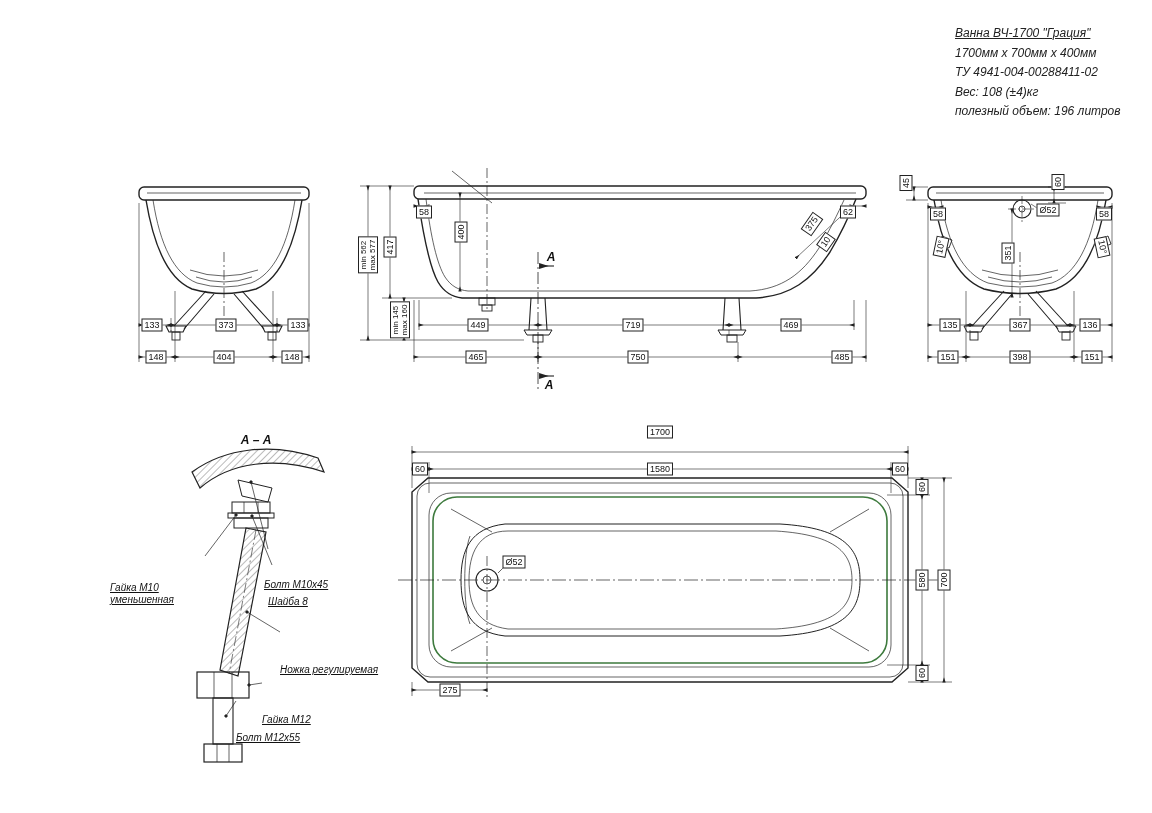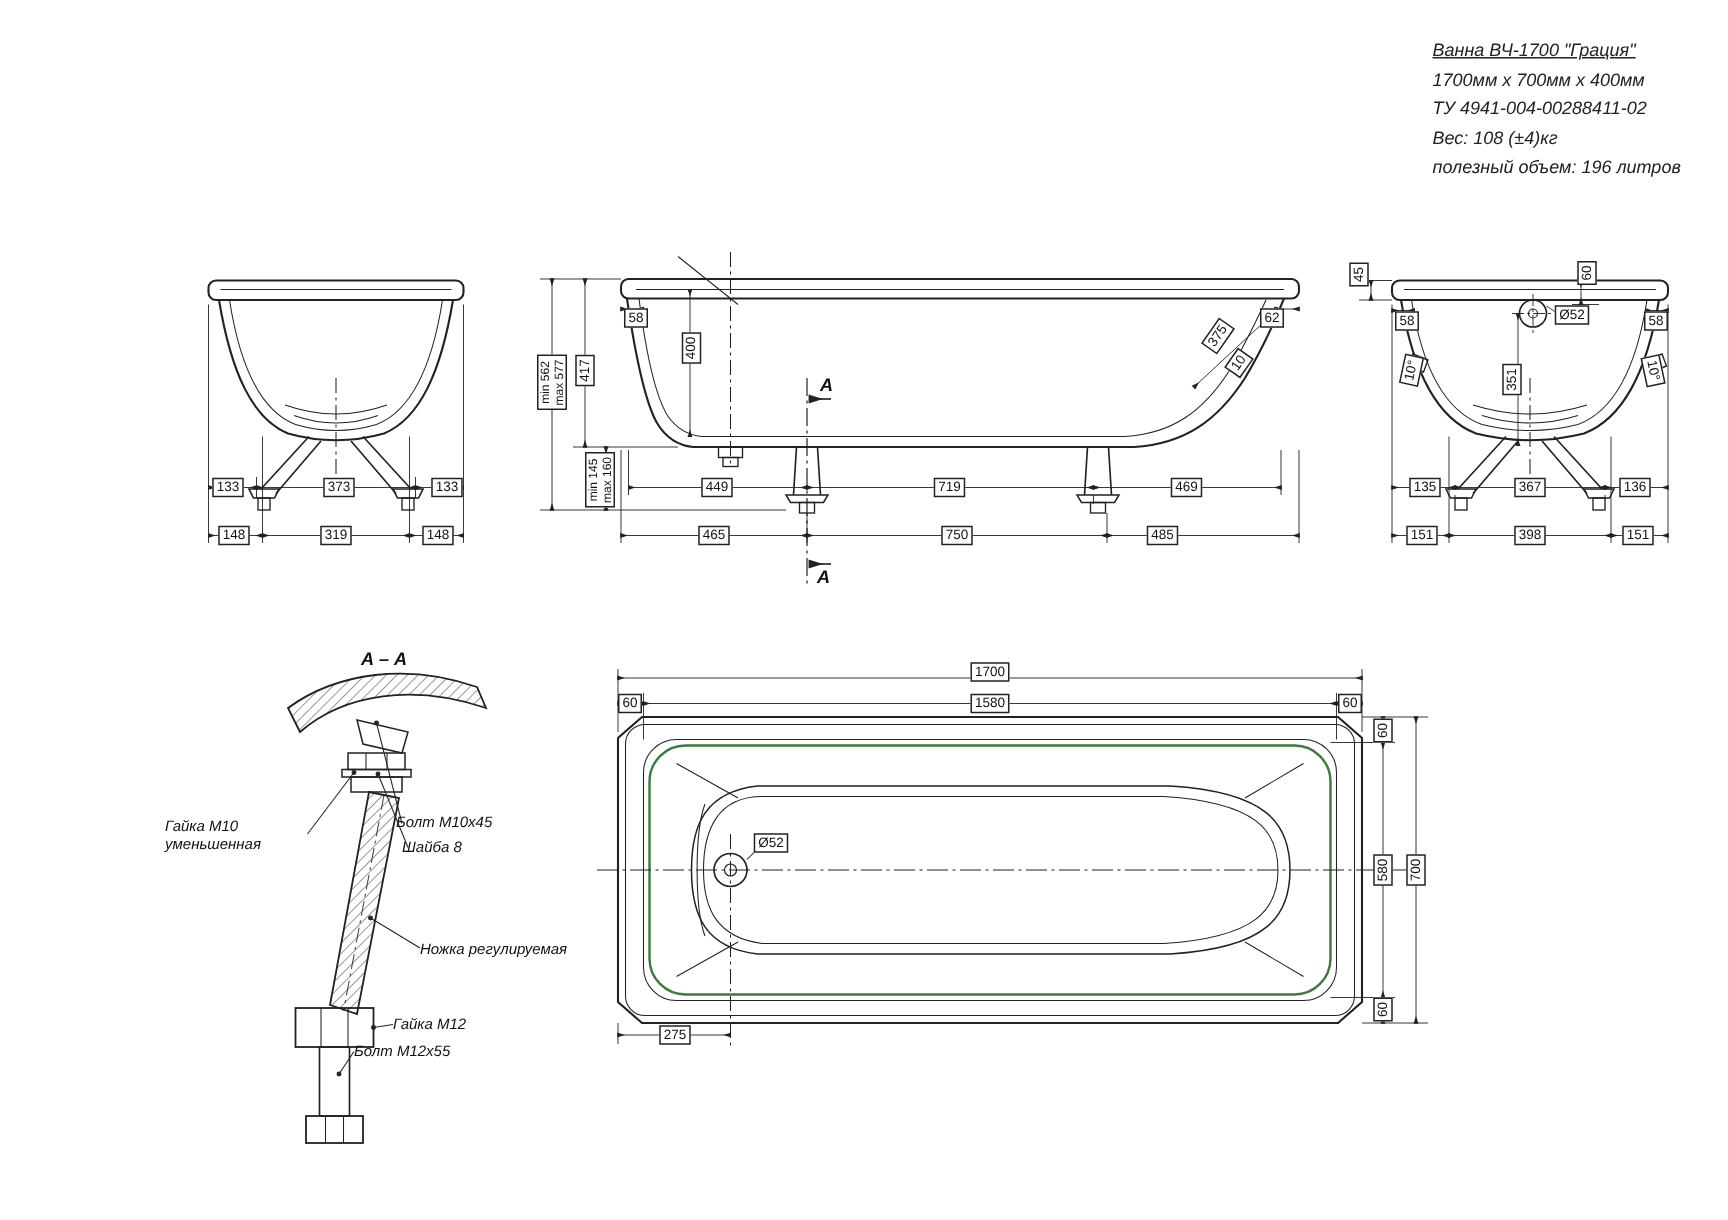--- a/index.html
+++ b/index.html
@@ -9,21 +9,21 @@
   .lbl{position:absolute;white-space:nowrap;font-size:9px;line-height:11px;color:#111;
        transform:translate(-50%,-50%);}
   .box{border:1px solid #222;background:#fff;padding:0 2px;}
   .rot{transform:translate(-50%,-50%) rotate(-90deg);}
   .r55{transform:translate(-50%,-50%) rotate(-55deg);}
   .r75l{transform:translate(-50%,-50%) rotate(-78deg);}
   .r75r{transform:translate(-50%,-50%) rotate(78deg);}
   .two span{display:block;text-align:center;font-size:8px;line-height:9px;}
   .sec{font-size:12px;font-style:italic;font-weight:600;border:none;background:transparent;}
   .note{position:absolute;font-style:italic;font-size:10px;line-height:12px;color:#111;
-        white-space:nowrap;}
+        text-decoration:underline;white-space:nowrap;margin-top:36px;}
   #title-block{position:absolute;left:955px;top:24px;width:200px;font-style:italic;
                font-size:12px;line-height:19.5px;color:#222;}
   #title-block .u{text-decoration:underline;}
 </style>
 </head>
 <body>
 
 <div id="sheet">
 
 <svg id="linework" width="1152" height="813" viewBox="0 0 1152 813">
@@ -258,21 +258,21 @@
   <div>1700мм х 700мм х 400мм</div>
   <div>ТУ 4941-004-00288411-02</div>
   <div>Вес: 108 (±4)кг</div>
   <div>полезный объем: 196 литров</div>
 </div>
 
 <div class="lbl box" style="left:152px;top:325px">133</div>
 <div class="lbl box" style="left:226px;top:325px">373</div>
 <div class="lbl box" style="left:298px;top:325px">133</div>
 <div class="lbl box" style="left:156px;top:357px">148</div>
-<div class="lbl box" style="left:224px;top:357px">319</div>
+<div class="lbl box" style="left:224px;top:357px">404</div>
 <div class="lbl box" style="left:292px;top:357px">148</div>
 
 <div class="lbl box" style="left:424px;top:212px">58</div>
 <div class="lbl box rot" style="left:461px;top:232px">400</div>
 <div class="lbl box rot" style="left:390px;top:247px">417</div>
 <div class="lbl box rot two" style="left:368px;top:255px">
   <span>min 562</span>
   <span>max 577</span>
 </div>
 <div class="lbl box rot two" style="left:400px;top:320px">
@@ -280,21 +280,21 @@
   <span>max 160</span>
 </div>
 <div class="lbl box" style="left:848px;top:212px">62</div>
 <div class="lbl box r55" style="left:812px;top:224px">375</div>
 <div class="lbl box r55" style="left:826px;top:242px">10</div>
 <div class="lbl box" style="left:478px;top:325px">449</div>
 <div class="lbl box" style="left:633px;top:325px">719</div>
 <div class="lbl box" style="left:791px;top:325px">469</div>
 <div class="lbl box" style="left:476px;top:357px">465</div>
 <div class="lbl box" style="left:638px;top:357px">750</div>
-<div class="lbl box" style="left:775px;top:357px">485</div>
+<div class="lbl box" style="left:842px;top:357px">485</div>
 <div class="lbl sec" style="left:551px;top:257px">А</div>
 <div class="lbl sec" style="left:549px;top:385px">А</div>
 
 <div class="lbl box rot" style="left:906px;top:183px">45</div>
 <div class="lbl box rot" style="left:1058px;top:182px">60</div>
 <div class="lbl box" style="left:1048px;top:210px">Ø52</div>
 <div class="lbl box" style="left:938px;top:214px">58</div>
 <div class="lbl box" style="left:1104px;top:214px">58</div>
 <div class="lbl box rot" style="left:1008px;top:253px">351</div>
 <div class="lbl box r75l" style="left:941px;top:247px">10°</div>
@@ -310,21 +310,21 @@
 <div class="note" style="left:110px;top:546px">
   <div>Гайка М10</div>
   <div>уменьшенная</div>
 </div>
 <div class="note" style="left:264px;top:543px">Болт М10х45</div>
 <div class="note" style="left:268px;top:560px">Шайба 8</div>
 <div class="note" style="left:280px;top:628px">Ножка регулируемая</div>
 <div class="note" style="left:262px;top:678px">Гайка М12</div>
 <div class="note" style="left:236px;top:696px">Болт М12х55</div>
 
-<div class="lbl box" style="left:660px;top:448px">1700</div>
+<div class="lbl box" style="left:660px;top:432px">1700</div>
 <div class="lbl box" style="left:420px;top:469px">60</div>
 <div class="lbl box" style="left:660px;top:469px">1580</div>
 <div class="lbl box" style="left:900px;top:469px">60</div>
 <div class="lbl box rot" style="left:922px;top:487px">60</div>
 <div class="lbl box rot" style="left:922px;top:580px">580</div>
 <div class="lbl box rot" style="left:944px;top:580px">700</div>
 <div class="lbl box rot" style="left:922px;top:673px">60</div>
 <div class="lbl box" style="left:450px;top:690px">275</div>
 <div class="lbl box" style="left:514px;top:562px">Ø52</div>
 

